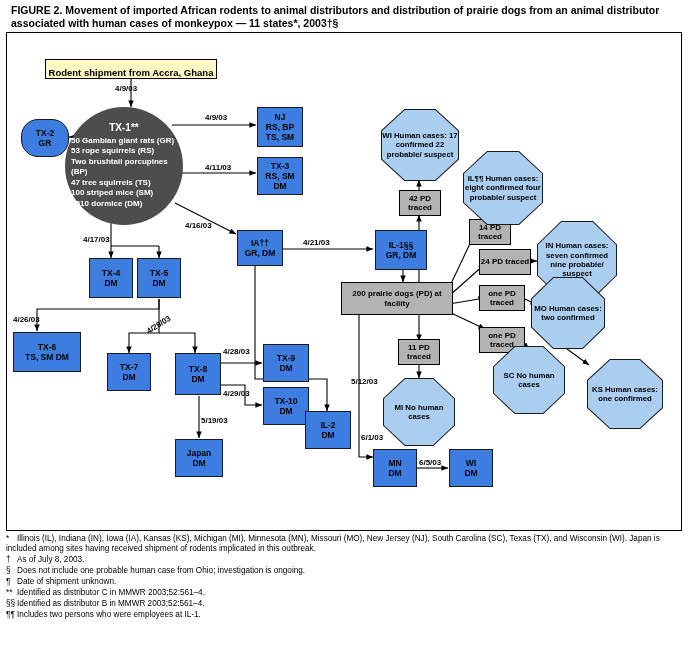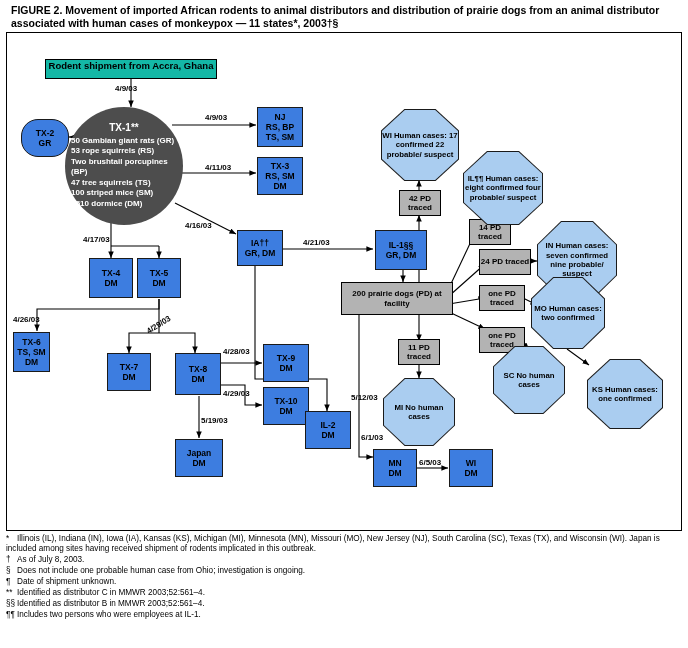--- a/index.html
+++ b/index.html
@@ -33,22 +33,22 @@
     border:1px solid #1a1a1a;
     background:#3d7de0;
     color:#000;
     display:flex;align-items:center;justify-content:center;
     text-align:center;
     font-size:8.5px;line-height:10px;font-weight:bold;
   }
   .box .lbl{padding:1px;}
 
   .shipbox{
-    border:1px solid #000;background:#14b8a6;color:#000;
-    display:flex;align-items:flex-start;justify-content:center;
+    border:1px solid #000;background:#fef9c3;color:#000;
+    display:flex;align-items:flex-end;justify-content:center;
     font-size:9.5px;font-weight:bold;
   }
 
   .graybox{
     border:1px solid #000;background:#b3b3b3;color:#000;
     display:flex;align-items:center;justify-content:center;
     text-align:center;font-size:8px;line-height:9.5px;font-weight:bold;
   }
 
   .circle{
@@ -213,21 +213,21 @@
       </div>
 
       <div class="node box" style="left:82px;top:225px;width:44px;height:40px;">
         <div class="lbl"><span>TX-4</span><br><span>DM</span></div>
       </div>
 
       <div class="node box" style="left:130px;top:225px;width:44px;height:40px;">
         <div class="lbl"><span>TX-5</span><br><span>DM</span></div>
       </div>
 
-      <div class="node box" style="left:6px;top:299px;width:37px;height:40px;">
+      <div class="node box" style="left:6px;top:299px;width:68px;height:40px;">
         <div class="lbl"><span>TX-6</span><br><span>TS, SM DM</span></div>
       </div>
 
       <div class="node box" style="left:100px;top:320px;width:44px;height:38px;">
         <div class="lbl"><span>TX-7</span><br><span>DM</span></div>
       </div>
 
       <div class="node box" style="left:168px;top:320px;width:46px;height:42px;">
         <div class="lbl"><span>TX-8</span><br><span>DM</span></div>
       </div>
@@ -331,21 +331,21 @@
       <div class="datelbl" style="left:198px;top:80px;">4/9/03</div>
       <div class="datelbl" style="left:198px;top:130px;">4/11/03</div>
       <div class="datelbl" style="left:178px;top:188px;">4/16/03</div>
       <div class="datelbl" style="left:76px;top:202px;">4/17/03</div>
       <div class="datelbl" style="left:296px;top:205px;">4/21/03</div>
       <div class="datelbl" style="left:6px;top:282px;">4/26/03</div>
       <div class="datelbl" style="left:138px;top:295px;transform:rotate(-32deg);transform-origin:left top;">4/29/03</div>
       <div class="datelbl" style="left:216px;top:314px;">4/28/03</div>
       <div class="datelbl" style="left:216px;top:356px;">4/29/03</div>
       <div class="datelbl" style="left:194px;top:383px;">5/19/03</div>
-      <div class="datelbl" style="left:302px;top:360px;padding-left:42px;">5/12/03</div>
+      <div class="datelbl" style="left:302px;top:344px;padding-left:42px;">5/12/03</div>
       <div class="datelbl" style="left:354px;top:400px;">6/1/03</div>
       <div class="datelbl" style="left:412px;top:425px;">6/5/03</div>
 
     </div>
   </div>
 
   <div class="footnotes">
     <div><span class="fn-sym">*</span><span class="fn-txt">Illinois (IL), Indiana (IN), Iowa (IA), Kansas (KS), Michigan (MI), Minnesota (MN), Missouri (MO), New Jersey (NJ), South Carolina (SC), Texas (TX), and Wisconsin (WI). Japan is included among sites having received shipment of rodents implicated in this outbreak.</span></div>
     <div><span class="fn-sym">†</span><span class="fn-txt">As of July 8, 2003.</span></div>
     <div><span class="fn-sym">§</span><span class="fn-txt">Does not include one probable human case from Ohio; investigation is ongoing.</span></div>

